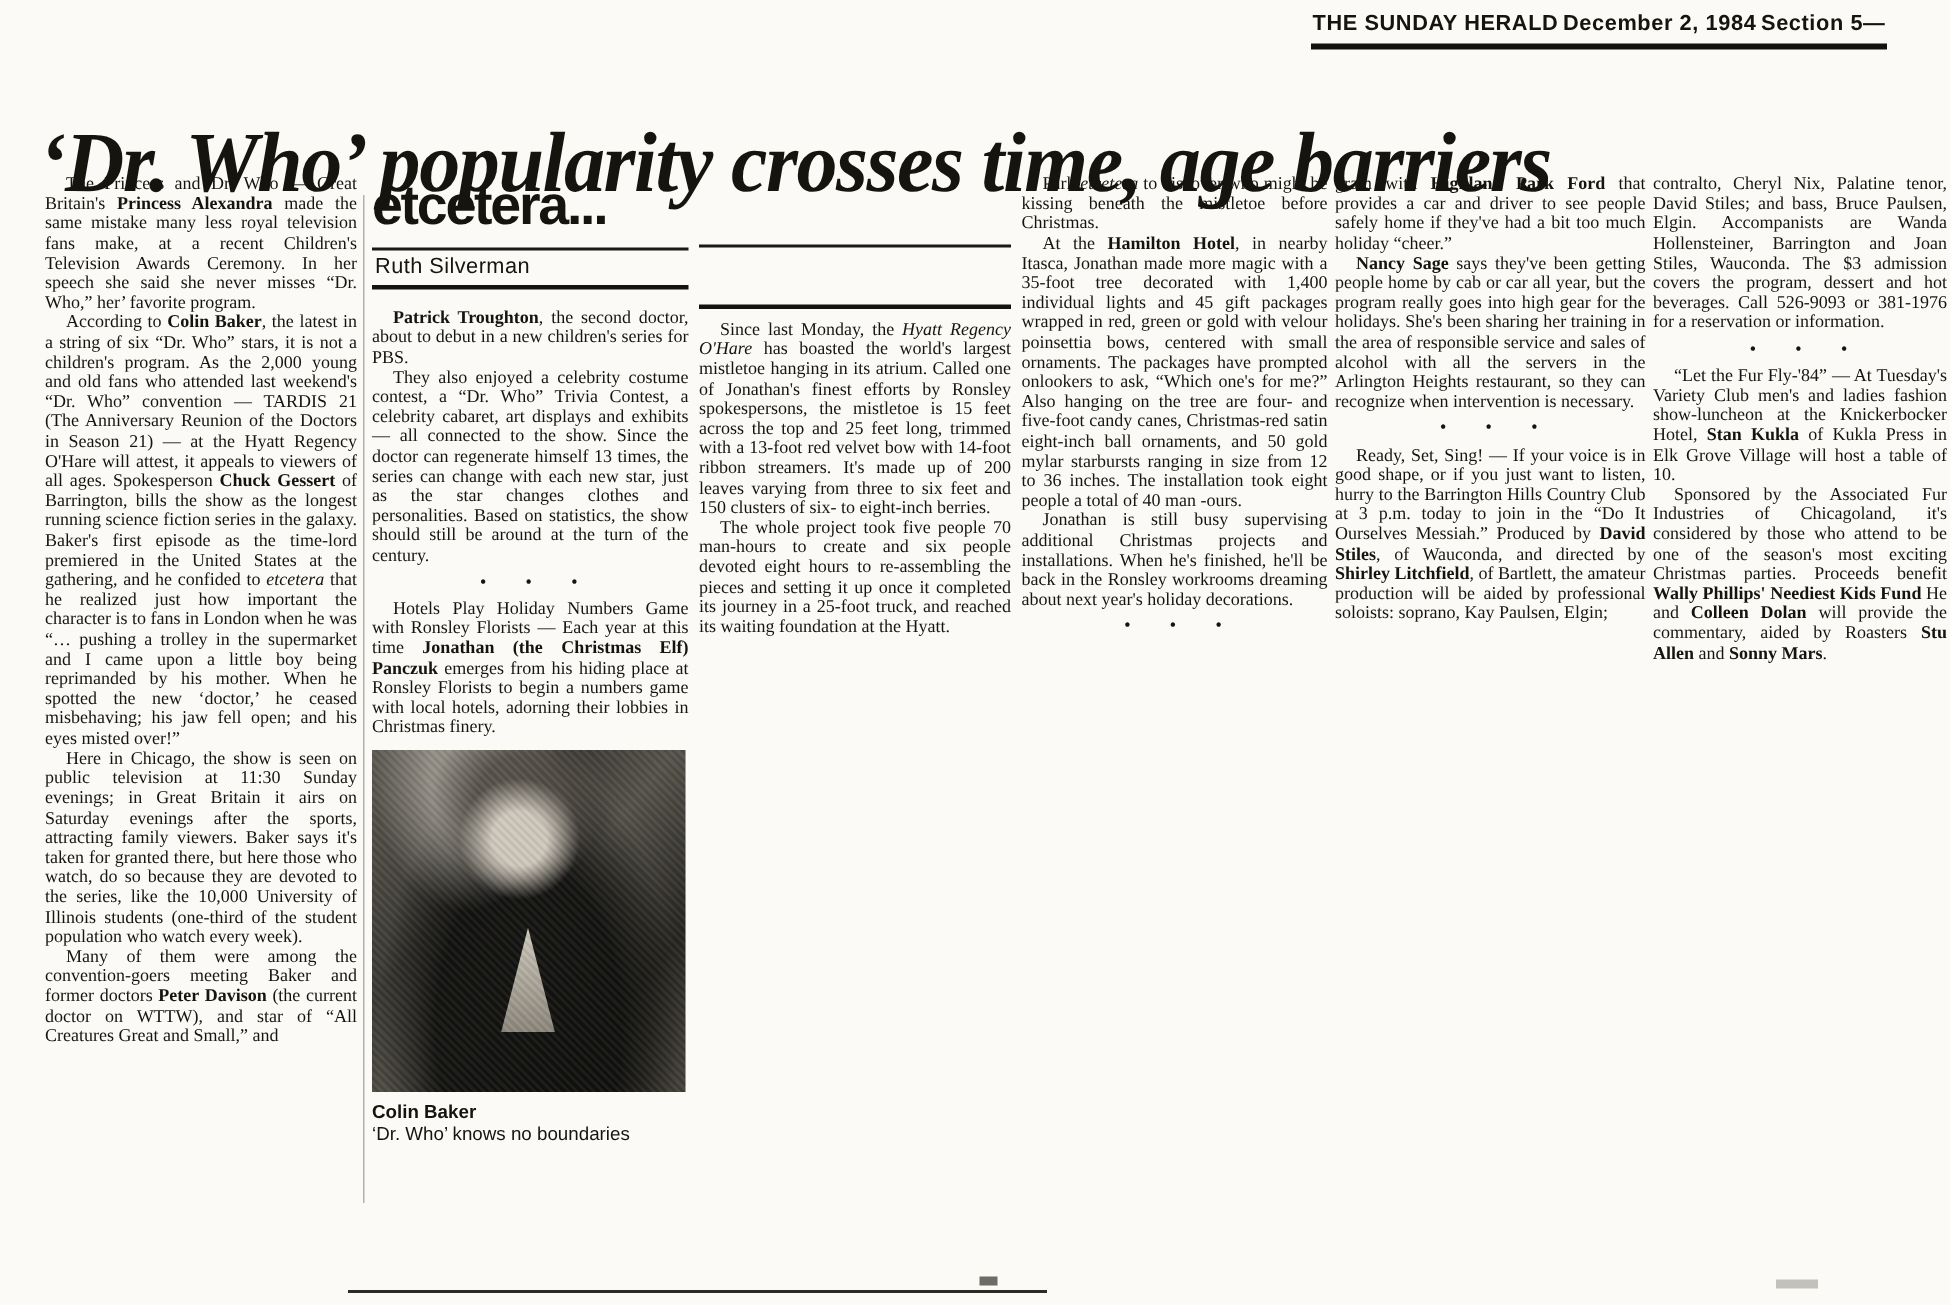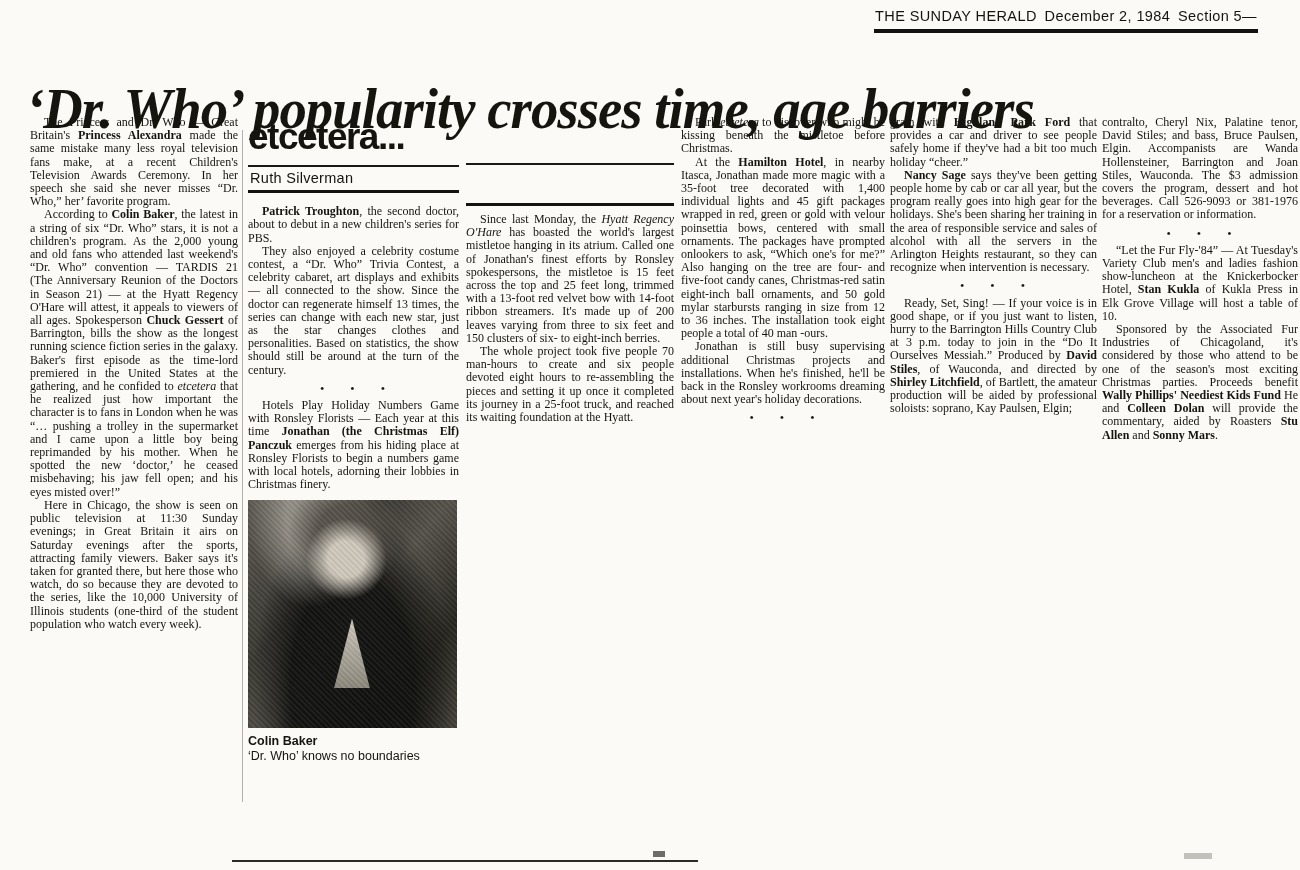--- a/index.html
+++ b/index.html
@@ -7,21 +7,21 @@
     width:1300px;height:870px;position:relative;overflow:hidden;
     background:#fbfaf6;color:#16140f;
     font-family:"Liberation Serif", serif;
   }
   .page{position:absolute;inset:0;}
 
   
   .masthead{
     position:absolute;left:875px;top:8px;width:382px;
     display:flex;justify-content:space-between;align-items:baseline;
-    font-family:"Liberation Sans", sans-serif;font-weight:normal;
+    font-family:"Liberation Sans", sans-serif;font-weight:bold;
     font-size:14.5px;letter-spacing:.4px;white-space:nowrap;
   }
   .masthead-rule{
     position:absolute;left:874px;top:29px;width:384px;height:4px;background:#121210;
   }
 
   
   .headline{
     position:absolute;left:26px;top:38px;width:1260px;
     font-family:"Liberation Serif", serif;font-style:italic;font-weight:bold;
@@ -109,20 +109,21 @@
   </div>
   <div class="masthead-rule"></div>
 
   <h1 class="headline">‘Dr. Who’ popularity crosses time, age barriers</h1>
 
   <div id="col1" class="col">
     <div class="flow">
         <p class="para"><span>The Princess and Dr. Who — Great Britain's </span><span class="b">Princess Alexandra</span><span> made the same mistake many less royal television fans make, at a recent Children's Television Awards Ceremony. In her speech she said she never misses “Dr. Who,” her’ favorite program.</span></p>
         <p class="para"><span>According to </span><span class="b">Colin Baker</span><span>, the latest in a string of six “Dr. Who” stars, it is not a children's program. As the 2,000 young and old fans who attended last weekend's “Dr. Who” convention — TARDIS 21 (The Anniversary Reunion of the Doctors in Season 21) — at the Hyatt Regency O'Hare will attest, it appeals to viewers of all ages. Spokesperson </span><span class="b">Chuck Gessert</span><span> of Barrington, bills the show as the longest running science fiction series in the galaxy. Baker's first episode as the time-lord premiered in the United States at the gathering, and he confided to </span><span class="i">etcetera</span><span> that he realized just how important the character is to fans in London when he was “… pushing a trolley in the supermarket and I came upon a little boy being reprimanded by his mother. When he spotted the new ‘doctor,’ he ceased misbehaving; his jaw fell open; and his eyes misted over!”</span></p>
         <p class="para"><span>Here in Chicago, the show is seen on public television at 11:30 Sunday evenings; in Great Britain it airs on Saturday evenings after the sports, attracting family viewers. Baker says it's taken for granted there, but here those who watch, do so because they are devoted to the series, like the 10,000 University of Illinois students (one-third of the student population who watch every week).</span></p>
+        <p class="para"><span>Many of them were among the convention-goers meeting Baker and former doctors </span><span class="b">Peter Davison</span><span> (the current doctor on WTTW), and star of “All Creatures Great and Small,” and</span></p>
       </div>
   </div>
 
   <div id="col2" class="col">
     <div class="etc-title">etcetera...</div>
     <div class="byline-rule-top"></div>
     <div class="byline">Ruth Silverman</div>
     <div class="byline-rule-bottom"></div>
     <div class="flow">
         <p class="para"><span class="b">Patrick Troughton</span><span>, the second doctor, about to debut in a new children's series for PBS.</span></p>

